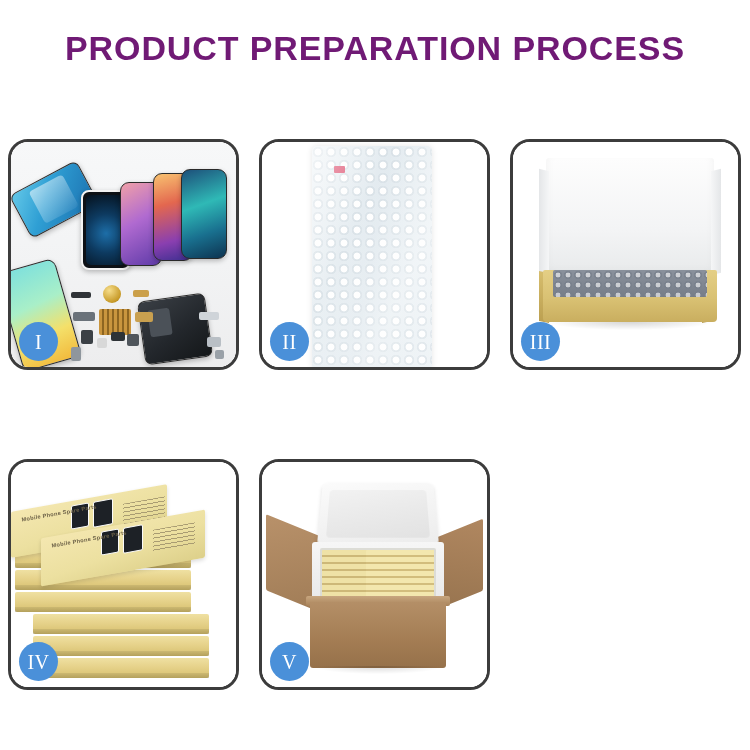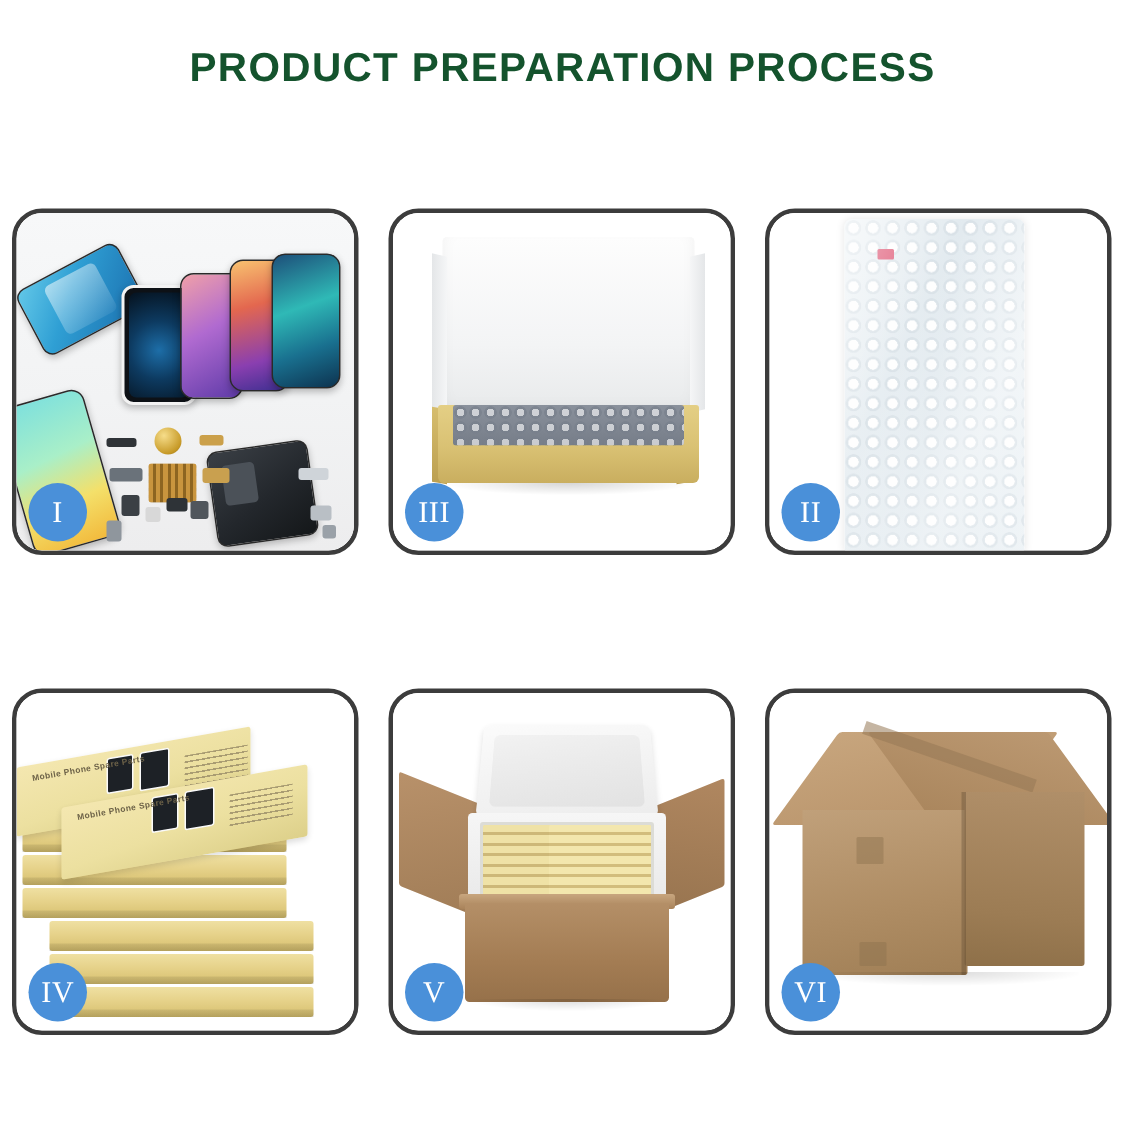--- a/index.html
+++ b/index.html
@@ -17,24 +17,24 @@
 
   .page { width: 750px; height: 750px; position: relative; }
 
   
   .header {
     text-align: center;
     padding-top: 31px;
   }
   .title {
     font-family: "Liberation Sans", sans-serif;
-    font-size: 27px;
+    font-size: 34px;
     font-weight: bold;
     letter-spacing: 0.9px;
-    color: #14532d;
+    color: #701a75;
     line-height: 1.05;
     white-space: nowrap;
   }
   .subtitle {
     font-family: "Liberation Sans", sans-serif;
     font-size: 15.5px;
     font-weight: normal;
     color: #1a1a1a;
     margin-top: 11px;
     letter-spacing: 0.1px;
@@ -330,44 +330,44 @@
         <div class="partsz p9"></div>
         <div class="partsz p10"></div>
         <div class="partsz p11"></div>
         <div class="partsz p12"></div>
       </div>
       <div class="badge">I</div>
     </div>
 
     <div class="card">
       <div class="photo">
-        <div class="c3-bg"></div>
-        <div class="b3-lid"></div>
-        <div class="b3-flapL"></div>
-        <div class="b3-flapR"></div>
-        <div class="b3-tray"></div>
-        <div class="b3-trayin"></div>
-        <div class="b3-shadow"></div>
-      </div>
-      <div class="badge">III</div>
-    </div>
-
-    <div class="card">
-      <div class="photo">
         <div class="c2-bg"></div>
         <div class="bw-panel"></div>
         <div class="bw-conn"></div>
         <div class="bw-flex"></div>
         <div class="bw-conn2"></div>
         <div class="bw-conn3"></div>
         <div class="bubblewrap"></div>
         <div class="bw-label"></div>
         <div class="bw-gloss"></div>
       </div>
       <div class="badge">II</div>
+    </div>
+
+    <div class="card">
+      <div class="photo">
+        <div class="c3-bg"></div>
+        <div class="b3-lid"></div>
+        <div class="b3-flapL"></div>
+        <div class="b3-flapR"></div>
+        <div class="b3-tray"></div>
+        <div class="b3-trayin"></div>
+        <div class="b3-shadow"></div>
+      </div>
+      <div class="badge">III</div>
     </div>
 
     <div class="card">
       <div class="photo">
         <div class="c4-bg"></div>
         <div class="stackbox sb1"></div>
         <div class="stackbox sb2"></div>
         <div class="stackbox sb3"></div>
         <div class="stackbox sb4"></div>
         <div class="stackbox sb5"></div>
@@ -396,30 +396,15 @@
         <div class="v-foamin"></div>
         <div class="v-stack"></div>
         <div class="v-stack2"></div>
         <div class="v-rim"></div>
         <div class="v-front"></div>
         <div class="v-shadow"></div>
       </div>
       <div class="badge">V</div>
     </div>
 
-    <div class="card">
-      <div class="photo">
-        <div class="c6-bg"></div>
-        <div class="k-top"></div>
-        <div class="k-top2"></div>
-        <div class="k-tape"></div>
-        <div class="k-left"></div>
-        <div class="k-right"></div>
-        <div class="k-edge"></div>
-        <div class="k-tab1"></div>
-        <div class="k-tab2"></div>
-        <div class="k-shadow"></div>
-      </div>
-      <div class="badge">VI</div>
-    </div>
 
   </div>
 </div>
 
 </body></html>

